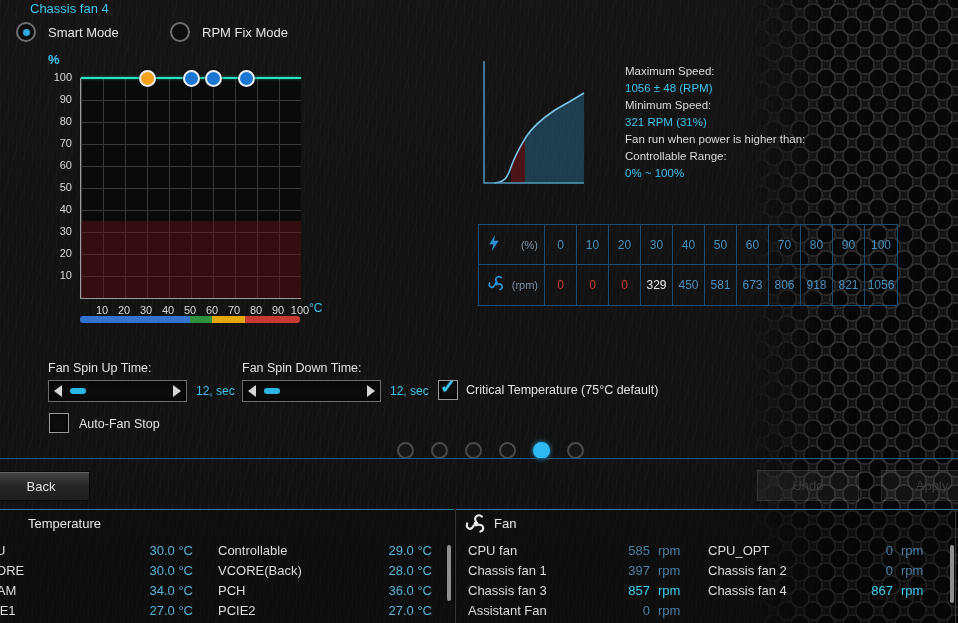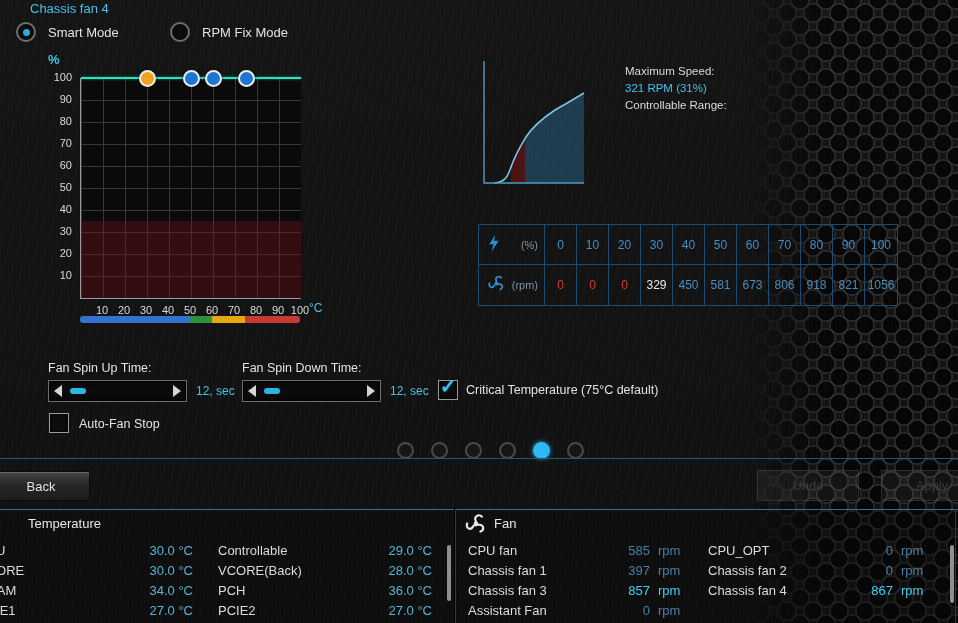--- a/index.html
+++ b/index.html
@@ -171,22 +171,26 @@
 
   <svg class="mini" width="118" height="132" viewBox="0 0 118 132">
     <path d="M35 126 L35 110 C40 96 44 90 49 82 L49 126 Z" fill="rgba(120,22,28,0.55)"></path>
     <path d="M49 82 C56 70 66 62 78 54 L92 46 108 37 L108 126 L49 126 Z" fill="rgba(42,110,150,0.45)"></path>
     <path d="M18 126 C28 125 31 122 35 110 C40 96 44 90 50 80 C57 69 67 61 79 53 L93 45 108 36" fill="none" stroke="#7cc4e8" stroke-width="1.6"></path>
     <path d="M8 4 L8 126 L108 126" fill="none" stroke="#4f9cc2" stroke-width="1.4"></path>
   </svg>
 
   <div class="sinfo" id="sinfo">
       <div class="si-label">Maximum Speed:</div>
+      <div class="si-value">1056 ± 48 (RPM)</div>
+      <div class="si-label">Minimum Speed:</div>
       <div class="si-value">321 RPM (31%)</div>
+      <div class="si-label">Fan run when power is higher than:</div>
       <div class="si-label">Controllable Range:</div>
+      <div class="si-value">0% ~ 100%</div>
     </div>
 
   <div class="ptable" id="ptable">
       <div class="pcell unitcell">
         <span><svg width="14" height="18" viewBox="0 0 24 30">
             <path d="M14 1 L4 17 H11 L8 29 L20 11 H12 Z" fill="#2b8fd4"></path>
           </svg></span>
         <span class="unitlab">(%)</span>
       </div>
       <div class="pcell v-blue">0</div>

